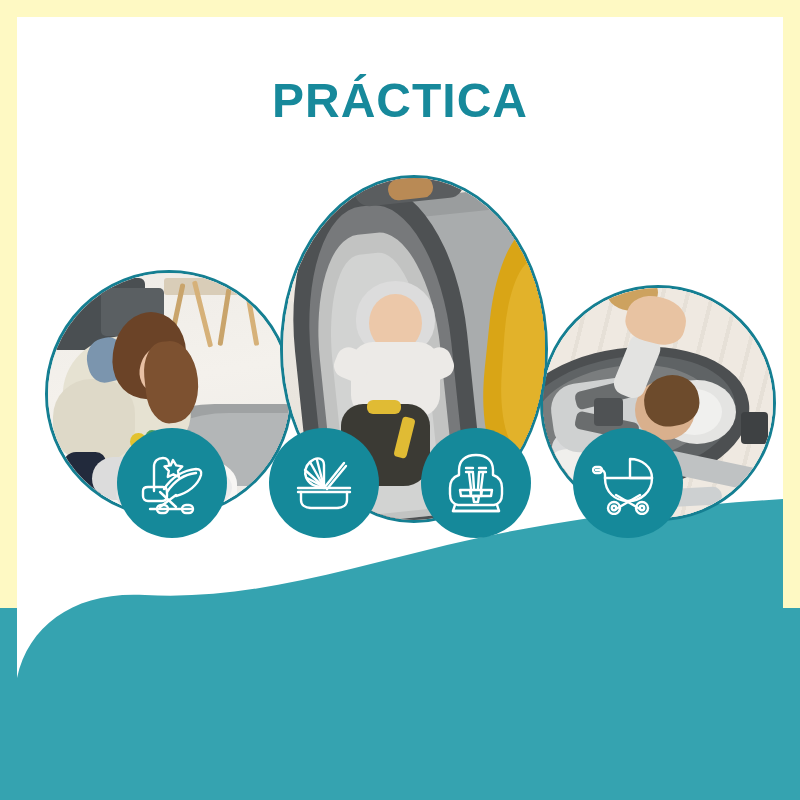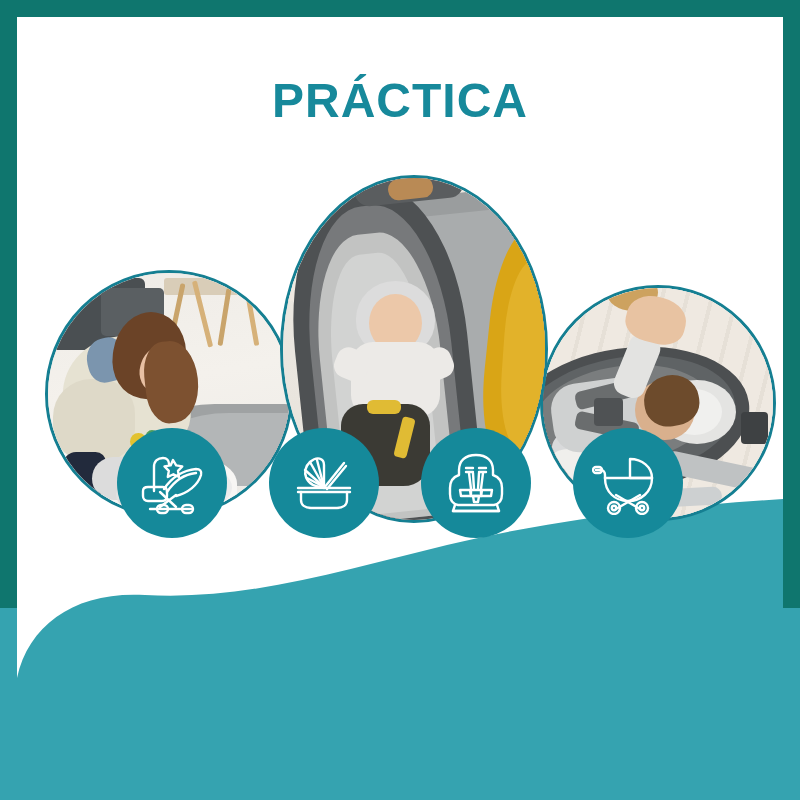--- a/index.html
+++ b/index.html
@@ -8,21 +8,21 @@
   html,body{
     width:800px; height:800px;
     font-family:"Liberation Sans", sans-serif;
     background:#35a3b0;
     overflow:hidden;
   }
 
   #stage{
     position:relative;
     width:800px; height:608px;
-    background:#0f766e;
+    background:#fef9c3;
   }
 
   
   .white-card{
     position:absolute;
     left:17px; top:17px;
     width:766px; height:766px;
     background:#ffffff;
     overflow:hidden;
   }

